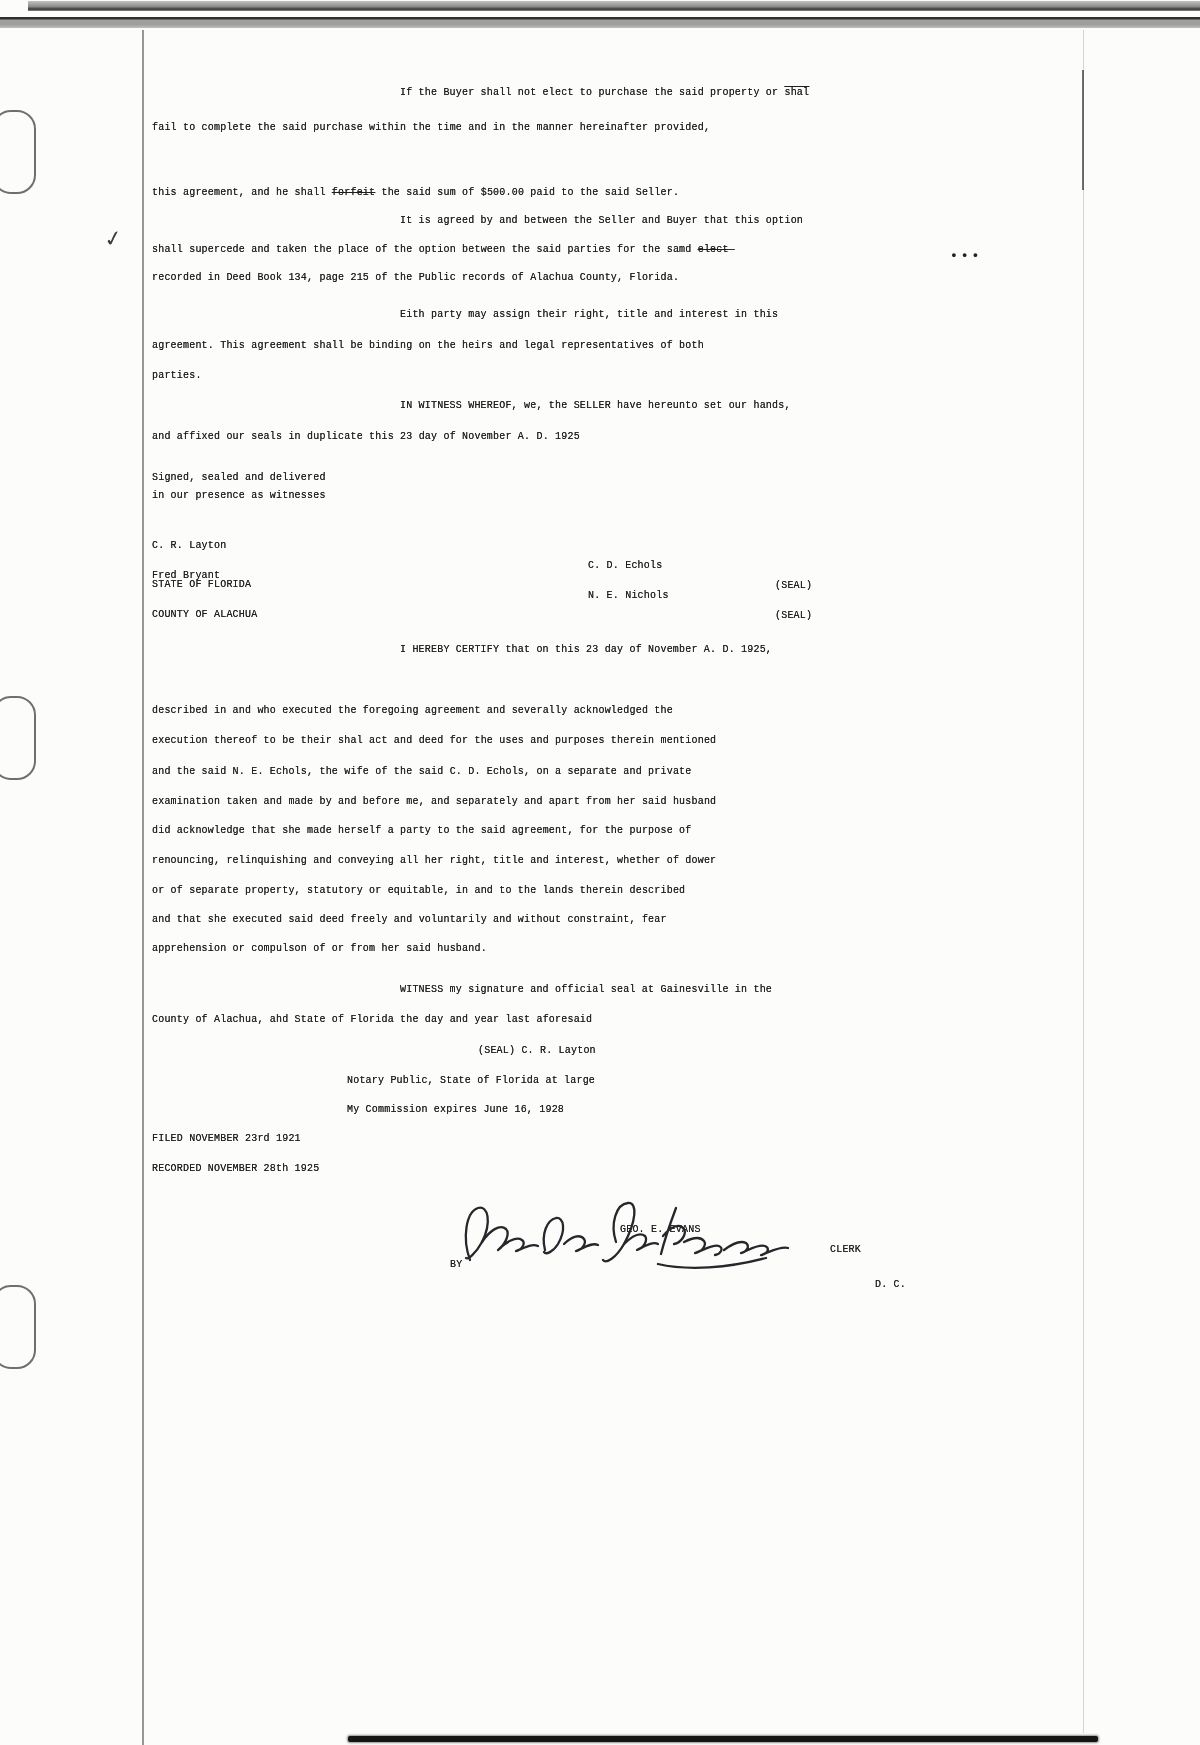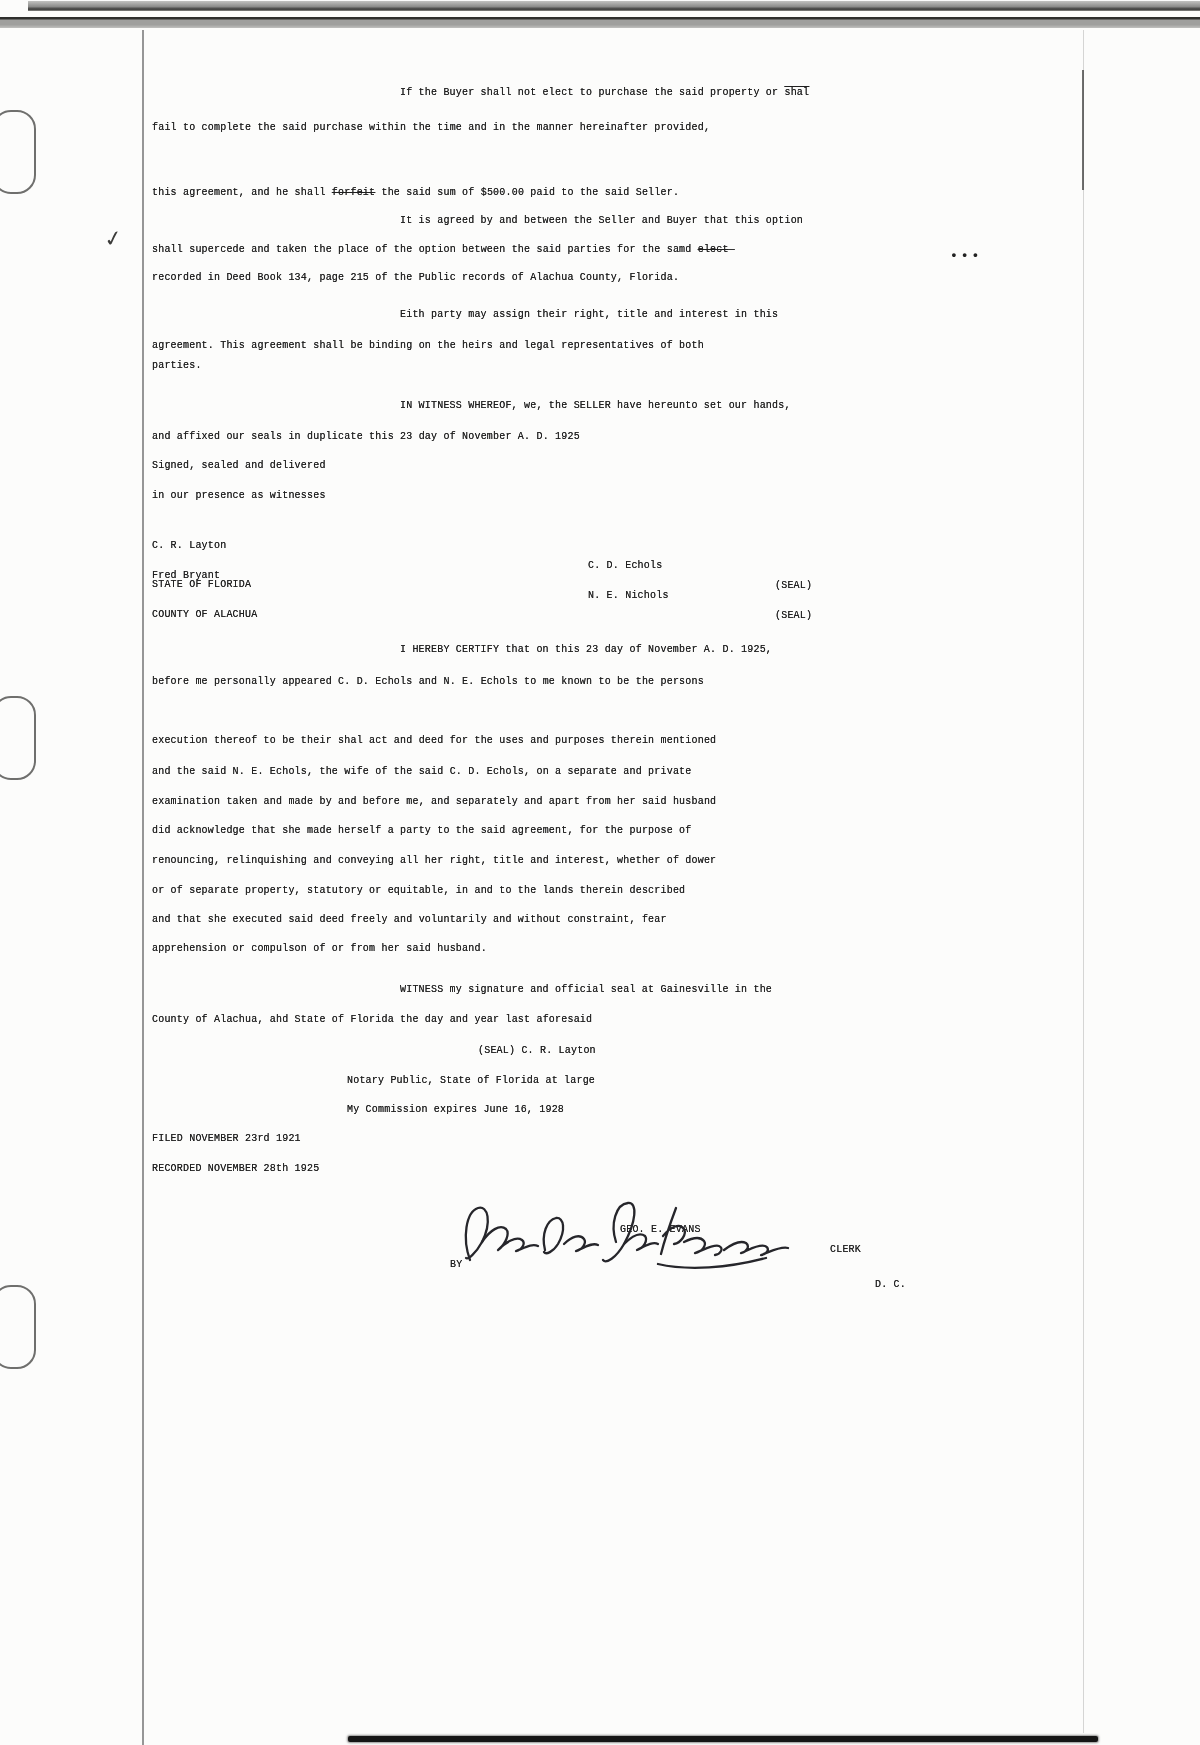--- a/index.html
+++ b/index.html
@@ -48,43 +48,43 @@
   <div class="ln indent" style="top:83px"><span>If the Buyer shall not elect to purchase the said property or </span><span class="ovl">shal</span></div>
   <div class="ln" style="top:118px">fail to complete the said purchase within the time and in the manner hereinafter provided,</div>
   <div class="ln" style="top:183px"><span>this agreement, and he shall </span><span class="struck">forfeit</span><span> the said sum of $500.00 paid to the said Seller.</span></div>
 
   <div class="ln indent" style="top:211px">It is agreed by and between the Seller and Buyer that this option</div>
   <div class="ln" style="top:240px"><span>shall supercede and taken the place of the option between the said parties for the samd </span><span class="struck">elect</span><span>—</span></div>
   <div class="ln" style="top:268px">recorded in Deed Book 134, page 215 of the Public records of Alachua County, Florida.</div>
 
   <div class="ln indent" style="top:305px">Eith party may assign their right, title and interest in this</div>
   <div class="ln" style="top:336px">agreement. This agreement shall be binding on the heirs and legal representatives of both</div>
-  <div class="ln" style="top:356px">parties.</div>
+  <div class="ln" style="top:366px">parties.</div>
 
   <div class="ln indent" style="top:396px">IN WITNESS WHEREOF, we, the SELLER have hereunto set our hands,</div>
   <div class="ln" style="top:427px">and affixed our seals in duplicate this 23 day of November A. D. 1925</div>
 
-  <div class="ln" style="top:456px">Signed, sealed and delivered</div>
+  <div class="ln" style="top:468px">Signed, sealed and delivered</div>
   <div class="ln" style="top:486px">in our presence as witnesses</div>
   <div class="ln" style="top:516px;width:800px">
     <span class="abspan" style="left:0">C. R. Layton</span>
     <span class="abspan" style="left:436px">C. D. Echols</span>
     <span class="abspan" style="left:623px">(SEAL)</span>
   </div>
   <div class="ln" style="top:546px;width:800px">
     <span class="abspan" style="left:0">Fred Bryant</span>
     <span class="abspan" style="left:436px">N. E. Nichols</span>
     <span class="abspan" style="left:623px">(SEAL)</span>
   </div>
 
   <div class="ln" style="top:575px">STATE OF FLORIDA</div>
   <div class="ln" style="top:605px">COUNTY OF ALACHUA</div>
 
   <div class="ln indent" style="top:640px">I HEREBY CERTIFY that on this 23 day of November A. D. 1925,</div>
-  <div class="ln" style="top:672px">before me personally appeared C. D. Echols and N. E. Echols to me known to be the persons</div>
+  <div class="ln" style="top:701px">described in and who executed the foregoing agreement and severally acknowledged the</div>
   <div class="ln" style="top:731px">execution thereof to be their shal act and deed for the uses and purposes therein mentioned</div>
   <div class="ln" style="top:762px">and the said N. E. Echols, the wife of the said C. D. Echols, on a separate and private</div>
   <div class="ln" style="top:792px">examination taken and made by and before me, and separately and apart from her said husband</div>
   <div class="ln" style="top:821px">did acknowledge that she made herself a party to the said agreement, for the purpose of</div>
   <div class="ln" style="top:881px">or of separate property, statutory or equitable, in and to the lands therein described</div>
   <div class="ln" style="top:851px">renouncing, relinquishing and conveying all her right, title and interest, whether of dower</div>
   <div class="ln" style="top:910px">and that she executed said deed freely and voluntarily and without constraint, fear</div>
   <div class="ln" style="top:939px">apprehension or compulson of or from her said husband.</div>
 
   <div class="ln indent" style="top:980px">WITNESS my signature and official seal at Gainesville in the</div>

